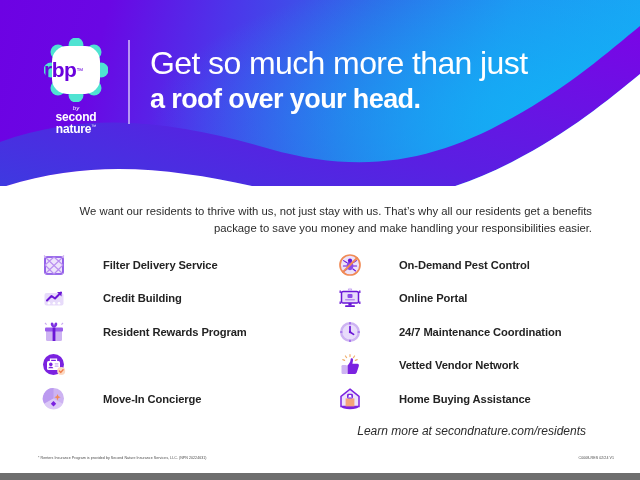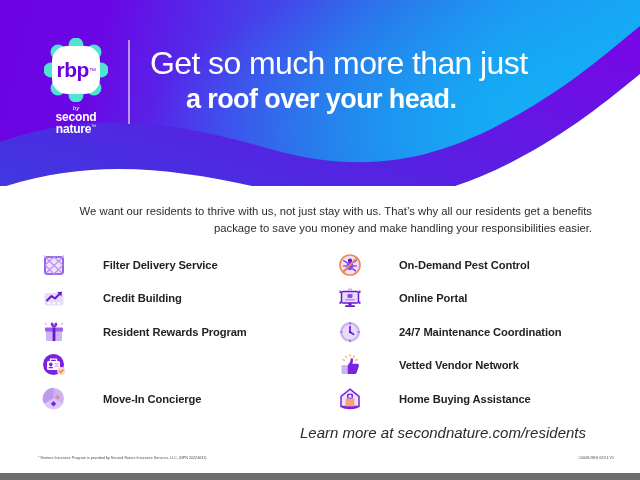--- a/index.html
+++ b/index.html
@@ -27,41 +27,41 @@
   }
 
   .logo-block {
     position:absolute; left:38px; top:38px; width:76px; height:88px;
     text-align:center;
   }
   .badge { position:relative; width:64px; height:64px; margin:0 auto; }
   .badge svg { display:block; }
   .badge-text {
     position:absolute; left:0; top:0; width:64px; height:64px;
-    display:flex; align-items:center; justify-content:center;
+    display:flex; align-items:center; justify-content:flex-start;
     font-size:21px; font-weight:bold; color:#6a00dd; letter-spacing:-0.5px;
   }
   .badge-text sup { font-size:7px; vertical-align:super; font-weight:normal; }
   .logo-sub {
     margin-top:3px; color:#ffffff; line-height:1.02;
   }
   .logo-by { font-size:6px; font-style:italic; letter-spacing:.2px; }
   .logo-name { font-size:12px; font-weight:bold; letter-spacing:-0.2px; }
   .logo-name sup { font-size:5px; vertical-align:super; font-weight:normal; }
 
   .divider {
     position:absolute; left:128px; top:40px; width:1.5px; height:84px;
     background:rgba(255,255,255,.55);
   }
 
   .headline {
     position:absolute; left:150px; top:44px; width:470px; color:#fff;
   }
   .headline .l1 { font-size:32px; font-weight:normal; letter-spacing:-0.6px; line-height:1.22; }
-  .headline .l2 { font-size:27px; font-weight:bold; letter-spacing:-0.6px; line-height:1.22;margin-left:36px; }
+  .headline .l2 { font-size:27px; font-weight:bold; letter-spacing:-0.6px; line-height:1.22; }
 
   
   .intro {
     position:absolute; left:40px; top:203px; width:552px;
     font-size:11.3px; line-height:1.52; color:#2b2b2b;text-align:right;
   }
 
   .cols { position:absolute; left:40px; top:248px; width:560px; }
   .col { position:absolute; top:0; width:280px; }
   .col-left { left:0; }
@@ -73,21 +73,21 @@
   .item .ic {
     width:28px; height:28px; flex:0 0 28px; margin-right:11px;
     display:flex; align-items:center; justify-content:center;
   }
   .item .lbl {
     font-size:11.2px; font-weight:bold; color:#232323; letter-spacing:-0.1px;padding-left:24px;
   }
 
   .cta {
     position:absolute; left:40px; top:424px; width:560px;
-    text-align:right; font-style:italic; font-size:15px; color:#2b2b2b;
+    text-align:right; font-style:italic; font-size:12px; color:#2b2b2b;
     padding-right:14px;
   }
 
   .fine-left {
     position:absolute; left:38px; top:456px;
     font-size:3.6px; color:#4a4a4a; letter-spacing:.05px;
   }
   .fine-right {
     position:absolute; right:26px; top:456px;
     font-size:3.6px; color:#4a4a4a; letter-spacing:.05px;

